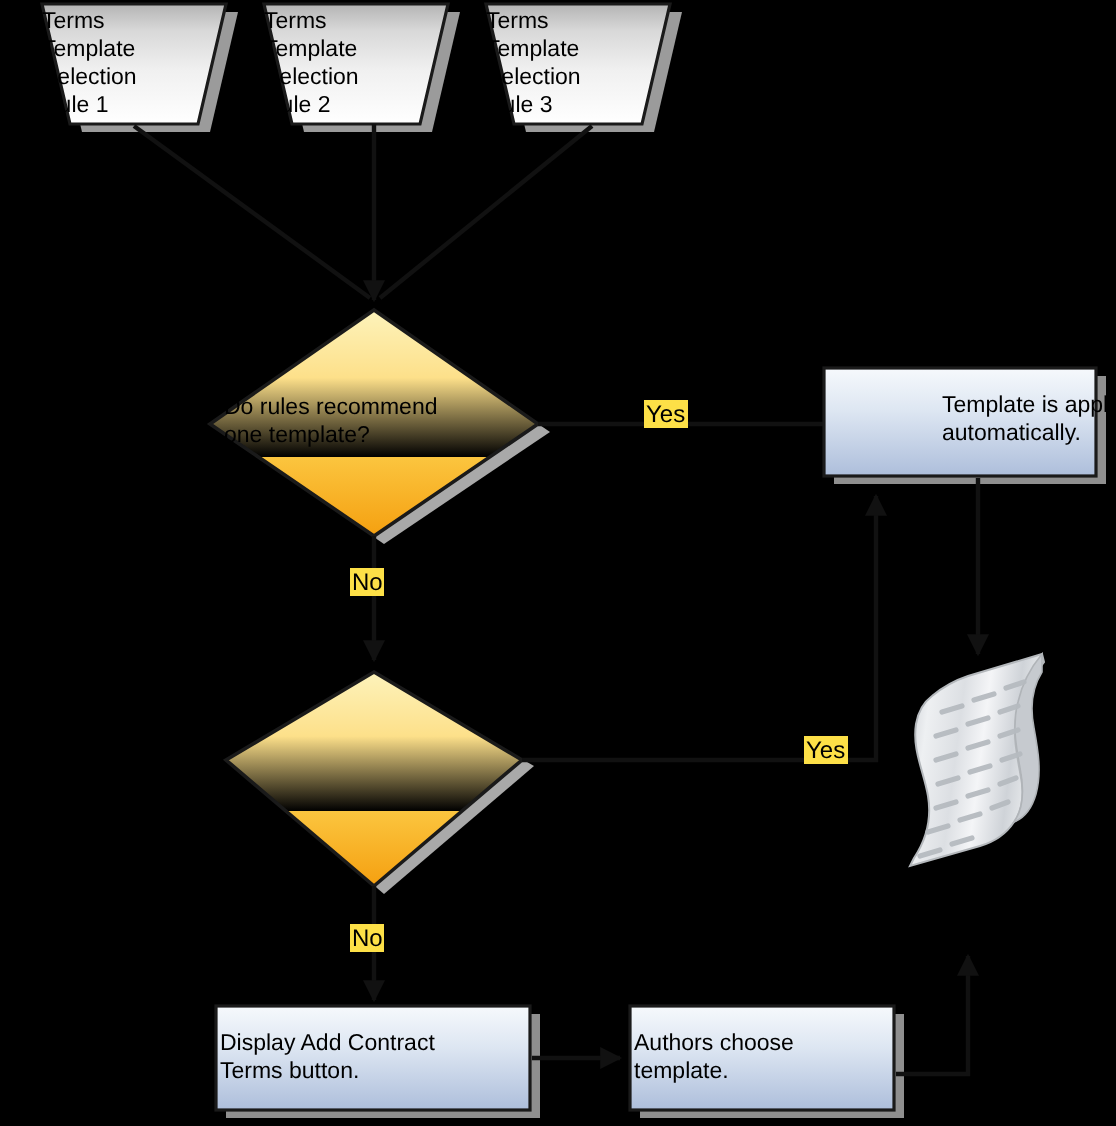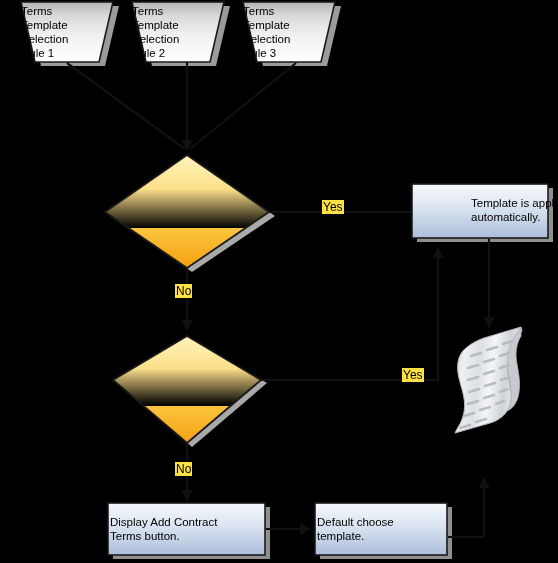--- a/index.html
+++ b/index.html
@@ -198,29 +198,31 @@
 Rule 1</div>
   <div class="node-label" style="left:132px; top:4px; width:92px;">Terms
 Template
 Selection
 Rule 2</div>
   <div class="node-label" style="left:243px; top:4px; width:92px;">Terms
 Template
 Selection
 Rule 3</div>
 
+  <div class="node-label" style="left:112px; top:197px; width:150px;">Do rules recommend
+one template?</div>
 
 
   <div class="node-label" style="left:424px; top:196px; width:132px;padding-left:47px;">Template is applied
 automatically.</div>
 
   <div class="node-label" style="left:110px; top:515px; width:153px;">Display Add Contract
 Terms button.</div>
 
-  <div class="node-label" style="left:317px; top:515px; width:128px;">Default choose
+  <div class="node-label" style="left:317px; top:515px; width:128px;">Authors choose
 template.</div>
 
   <div class="edge-label" style="left:322px; top:200px;">Yes</div>
   <div class="edge-label" style="left:175px; top:284px;">No</div>
   <div class="edge-label" style="left:402px; top:368px;">Yes</div>
   <div class="edge-label" style="left:175px; top:462px;">No</div>
 
 </div>
 
 </body></html>

